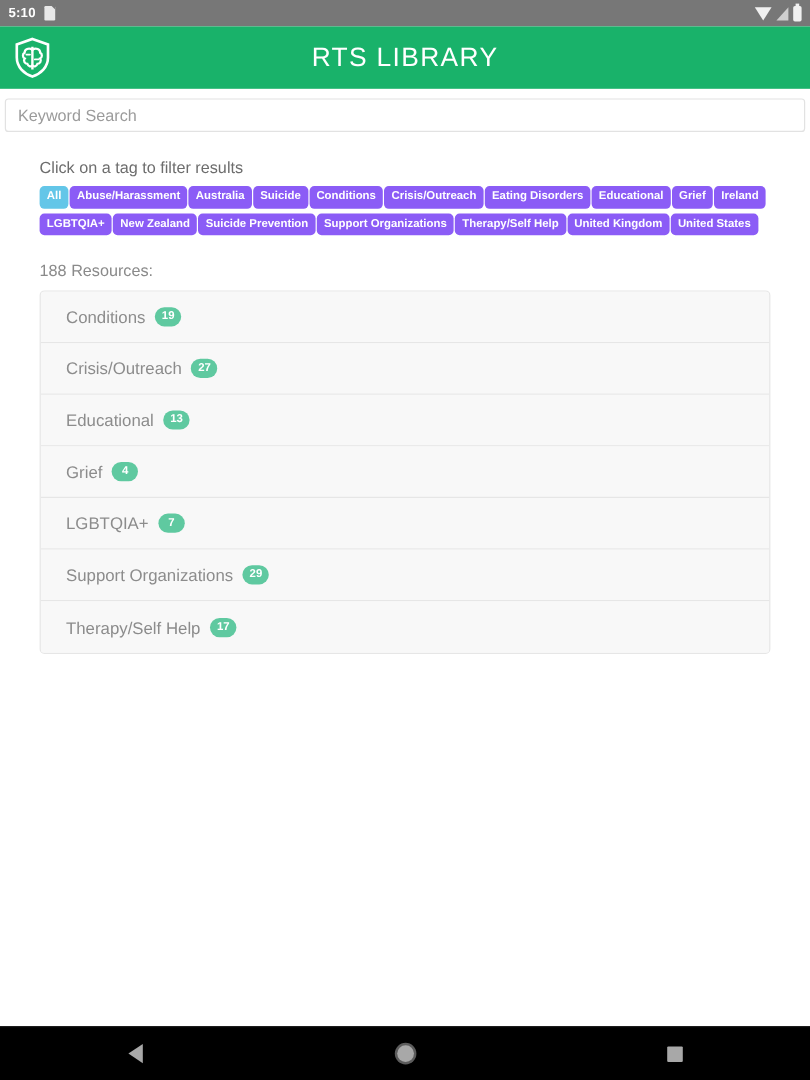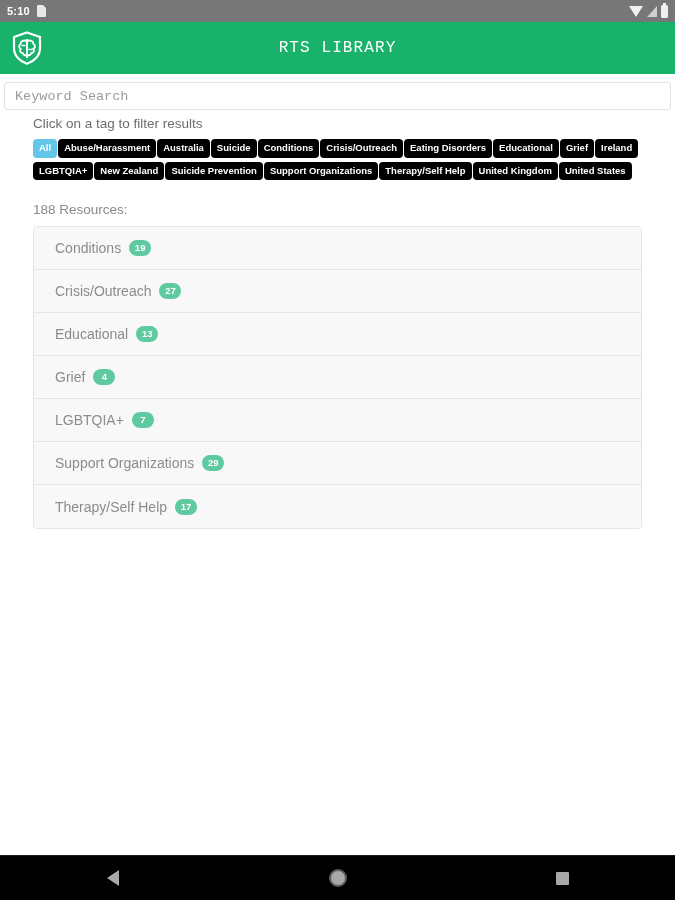--- a/index.html
+++ b/index.html
@@ -106,38 +106,37 @@
     width: 38px;
     height: 38px;
     display: flex;
     align-items: center;
     justify-content: center;
   }
   .app-title {
     width: 100%;
     text-align: center;
     color: #ffffff;
-    font-size: 16px;
+    font-size: 22px;
     letter-spacing: 1.1px;
     font-weight: 400;
-    font-family: Liberation Mono, monospace;
   }
 
   
   .search-wrap {
     padding: 8px 4px 6px 4px;
     flex: 0 0 auto;
   }
   .search-input {
     width: 100%;
     height: 28px;
     border: 1px solid #e2e2e2;
     border-radius: 3px;
     background: #ffffff;
-    font-family: Liberation Mono, monospace;
+    font-family: Liberation Sans, sans-serif;
     font-size: 13.5px;
     color: #4a4a4a;
     padding: 0 10px;
     outline: none;
   }
   .search-input::placeholder {
     color: #9b9b9b;
   }
 
   
@@ -145,31 +144,32 @@
     padding: 0 33px;
     flex: 1 1 auto;
     overflow: hidden;
   }
 
   .filter-hint {
     font-size: 13.5px;
     color: #6d6d6d;
     margin-bottom: 7px;
     line-height: 16px;
+    margin-top: 16px;
   }
 
   .tag-list {
     display: flex;
     flex-wrap: wrap;
     gap: 4px 1px;
     margin-bottom: 7px;
   }
   .tag {
     display: inline-block;
-    background: #000000;
+    background: #8b5cf6;
     color: #ffffff;
     font-size: 9.5px;
     font-weight: bold;
     line-height: 1;
     padding: 4px 6px 5px 6px;
     border-radius: 4px;
     white-space: nowrap;
     cursor: pointer;
     user-select: none;
   }

